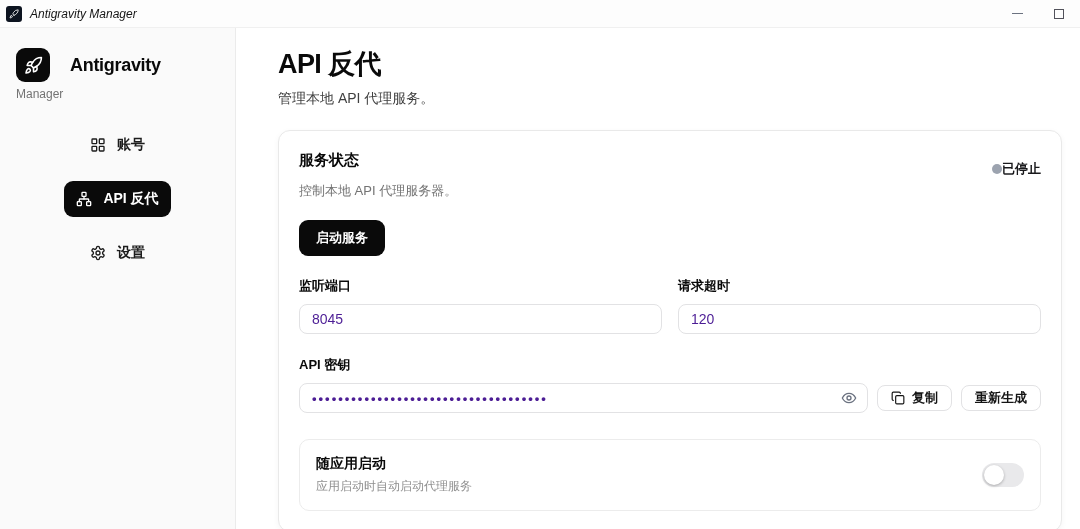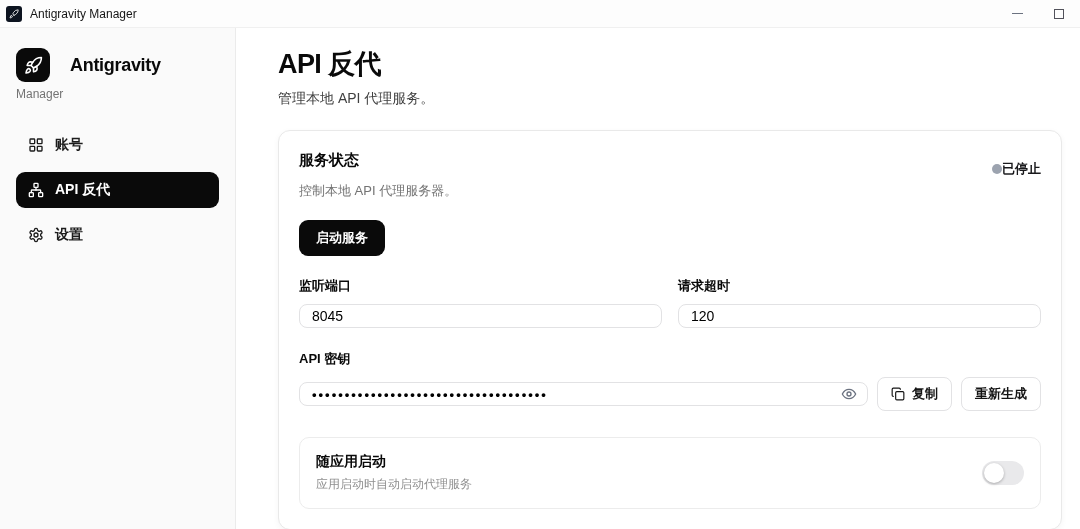--- a/index.html
+++ b/index.html
@@ -3,69 +3,69 @@
 <meta charset="utf-8">
 <style>
   * { margin:0; padding:0; box-sizing:border-box; }
   html,body { width:1080px; height:529px; }
   body {
     font-family:"Liberation Sans","DejaVu Sans",sans-serif;
     background:#fff; color:#0a0a0a; overflow:hidden; font-size:14px;
   }
   
   .titlebar { height:28px; display:flex; align-items:center; padding-left:6px;
-    background:#fdfdfd; border-bottom:1px solid #f0f0f0; }
+    background:#fdfdfd; border-bottom:1px solid #f0f0f0;font-style:italic; }
   .titlebar-icon { width:16px; height:16px; background:#0d1420; border-radius:3px;
     display:flex; align-items:center; justify-content:center; }
   .titlebar-title { font-size:12px; margin-left:8px; color:#151515; }
   .titlebar-controls { margin-left:auto; display:flex; height:100%; }
   .tb-btn { width:42px; height:100%; display:flex; align-items:center;
     justify-content:center; color:#4b5563; background:transparent; border:none; cursor:pointer; }
   .tb-min-glyph { width:11px; height:0; border-top:1.6px solid #6b7280; }
   .tb-max-glyph { width:10px; height:10px; border:1.6px solid #52525b; }
   
   .app-body { display:flex; height:501px; }
   .sidebar { width:236px; flex:0 0 236px; background:#fafafa;
     border-right:1px solid #ebebeb; padding:20px 16px; }
   .main { flex:1; padding:18px 18px 0 42px; background:#fff; }
   
   .brand-row { display:flex; align-items:center; gap:20px; }
   .brand-logo { width:34px; height:34px; background:#0a0a0a; border-radius:9px;
     display:flex; align-items:center; justify-content:center; flex:0 0 auto; }
   .brand-name { font-size:18px; font-weight:700; letter-spacing:-0.3px; }
   .brand-sub { font-size:12px; color:#737373; margin-top:5px; }
-  .menu { margin-top:26px; display:flex; flex-direction:column; gap:9px; }
+  .menu { margin-top:26px; display:flex; flex-direction:column; gap:18px;align-items:center; }
   .menu-item { display:flex; align-items:center; gap:11px; height:36px; padding:0 12px;
     border-radius:9px; font-size:14px; font-weight:600; color:#1c1c1c; cursor:pointer; }
   .menu-item svg { flex:0 0 auto; }
   .menu-item.active { background:#0a0a0a; color:#fff; }
   
   .page-title { font-size:27px; font-weight:800; letter-spacing:-0.6px; }
   .page-sub { font-size:14px; color:#404040; margin-top:8px; }
   .card { margin-top:22px; border:1px solid #e9e9e9; border-radius:12px; background:#fff;
     box-shadow:0 2px 6px rgba(0,0,0,0.045); padding:20px; }
   .card-head { display:flex; justify-content:space-between; align-items:flex-start; }
   .sec-title { font-size:15px; font-weight:700; }
   .sec-sub { font-size:13px; color:#737373; margin-top:12px; }
   .status { display:flex; align-items:center; gap:0; font-size:13px; font-weight:700;
     color:#18181b; margin-top:9px; }
   .status-dot { width:10px; height:10px; border-radius:50%; background:#9ca3af; }
   .start-btn { margin-top:20px; background:#0a0a0a; color:#fff; border:none; border-radius:9px;
     height:36px; padding:0 17px; font-size:13px; font-weight:700; font-family:inherit; cursor:pointer; }
   .fields { margin-top:21px; display:grid; grid-template-columns:1fr 1fr; gap:16px; }
   .f-label { display:block; font-size:13px; font-weight:700; margin-bottom:9px; }
-  .text-input { width:100%; height:24px; border:1px solid #e2e2e4; border-radius:8px;
-    padding:0 12px; font-size:14px; font-family:inherit; color:#000000; background:#fff; outline:none; }
+  .text-input { width:100%; height:30px; border:1px solid #e2e2e4; border-radius:8px;
+    padding:0 12px; font-size:14px; font-family:inherit; color:#4c1d95; background:#fff; outline:none; }
   .apikey { margin-top:22px; }
   .key-row { display:flex; gap:9px; align-items:center; margin-top:9px; }
   .key-wrap { position:relative; flex:1; }
   .key-input { letter-spacing:2px; font-weight:700; font-size:13px; padding-right:42px; }
   .eye-btn { position:absolute; right:9px; top:50%; transform:translateY(-50%);
     background:none; border:none; cursor:pointer; color:#6b7280; display:flex; padding:2px; }
-  .ghost-btn { display:flex; align-items:center; gap:7px; height:34px; padding:0 13px;
+  .ghost-btn { display:flex; align-items:center; gap:7px; height:26px; padding:0 13px;
     background:#fff; border:1px solid #e2e2e4; border-radius:8px; font-size:13px; font-weight:700;
     color:#141414; cursor:pointer; font-family:inherit; white-space:nowrap; }
   .inner-card { margin-top:26px; border:1px solid #ececec; border-radius:10px;
     padding:15px 16px; display:flex; align-items:center; justify-content:space-between; }
   .ic-title { font-size:14px; font-weight:700; }
   .ic-sub { font-size:12px; color:#8f8f8f; margin-top:5px; }
   .toggle { width:42px; height:24px; border-radius:12px; background:#e9e9eb; position:relative;
     cursor:pointer; flex:0 0 auto; }
   .toggle-knob { width:20px; height:20px; border-radius:50%; background:#fff; position:absolute;
     top:2px; left:2px; box-shadow:0 1px 3px rgba(0,0,0,0.28); }

